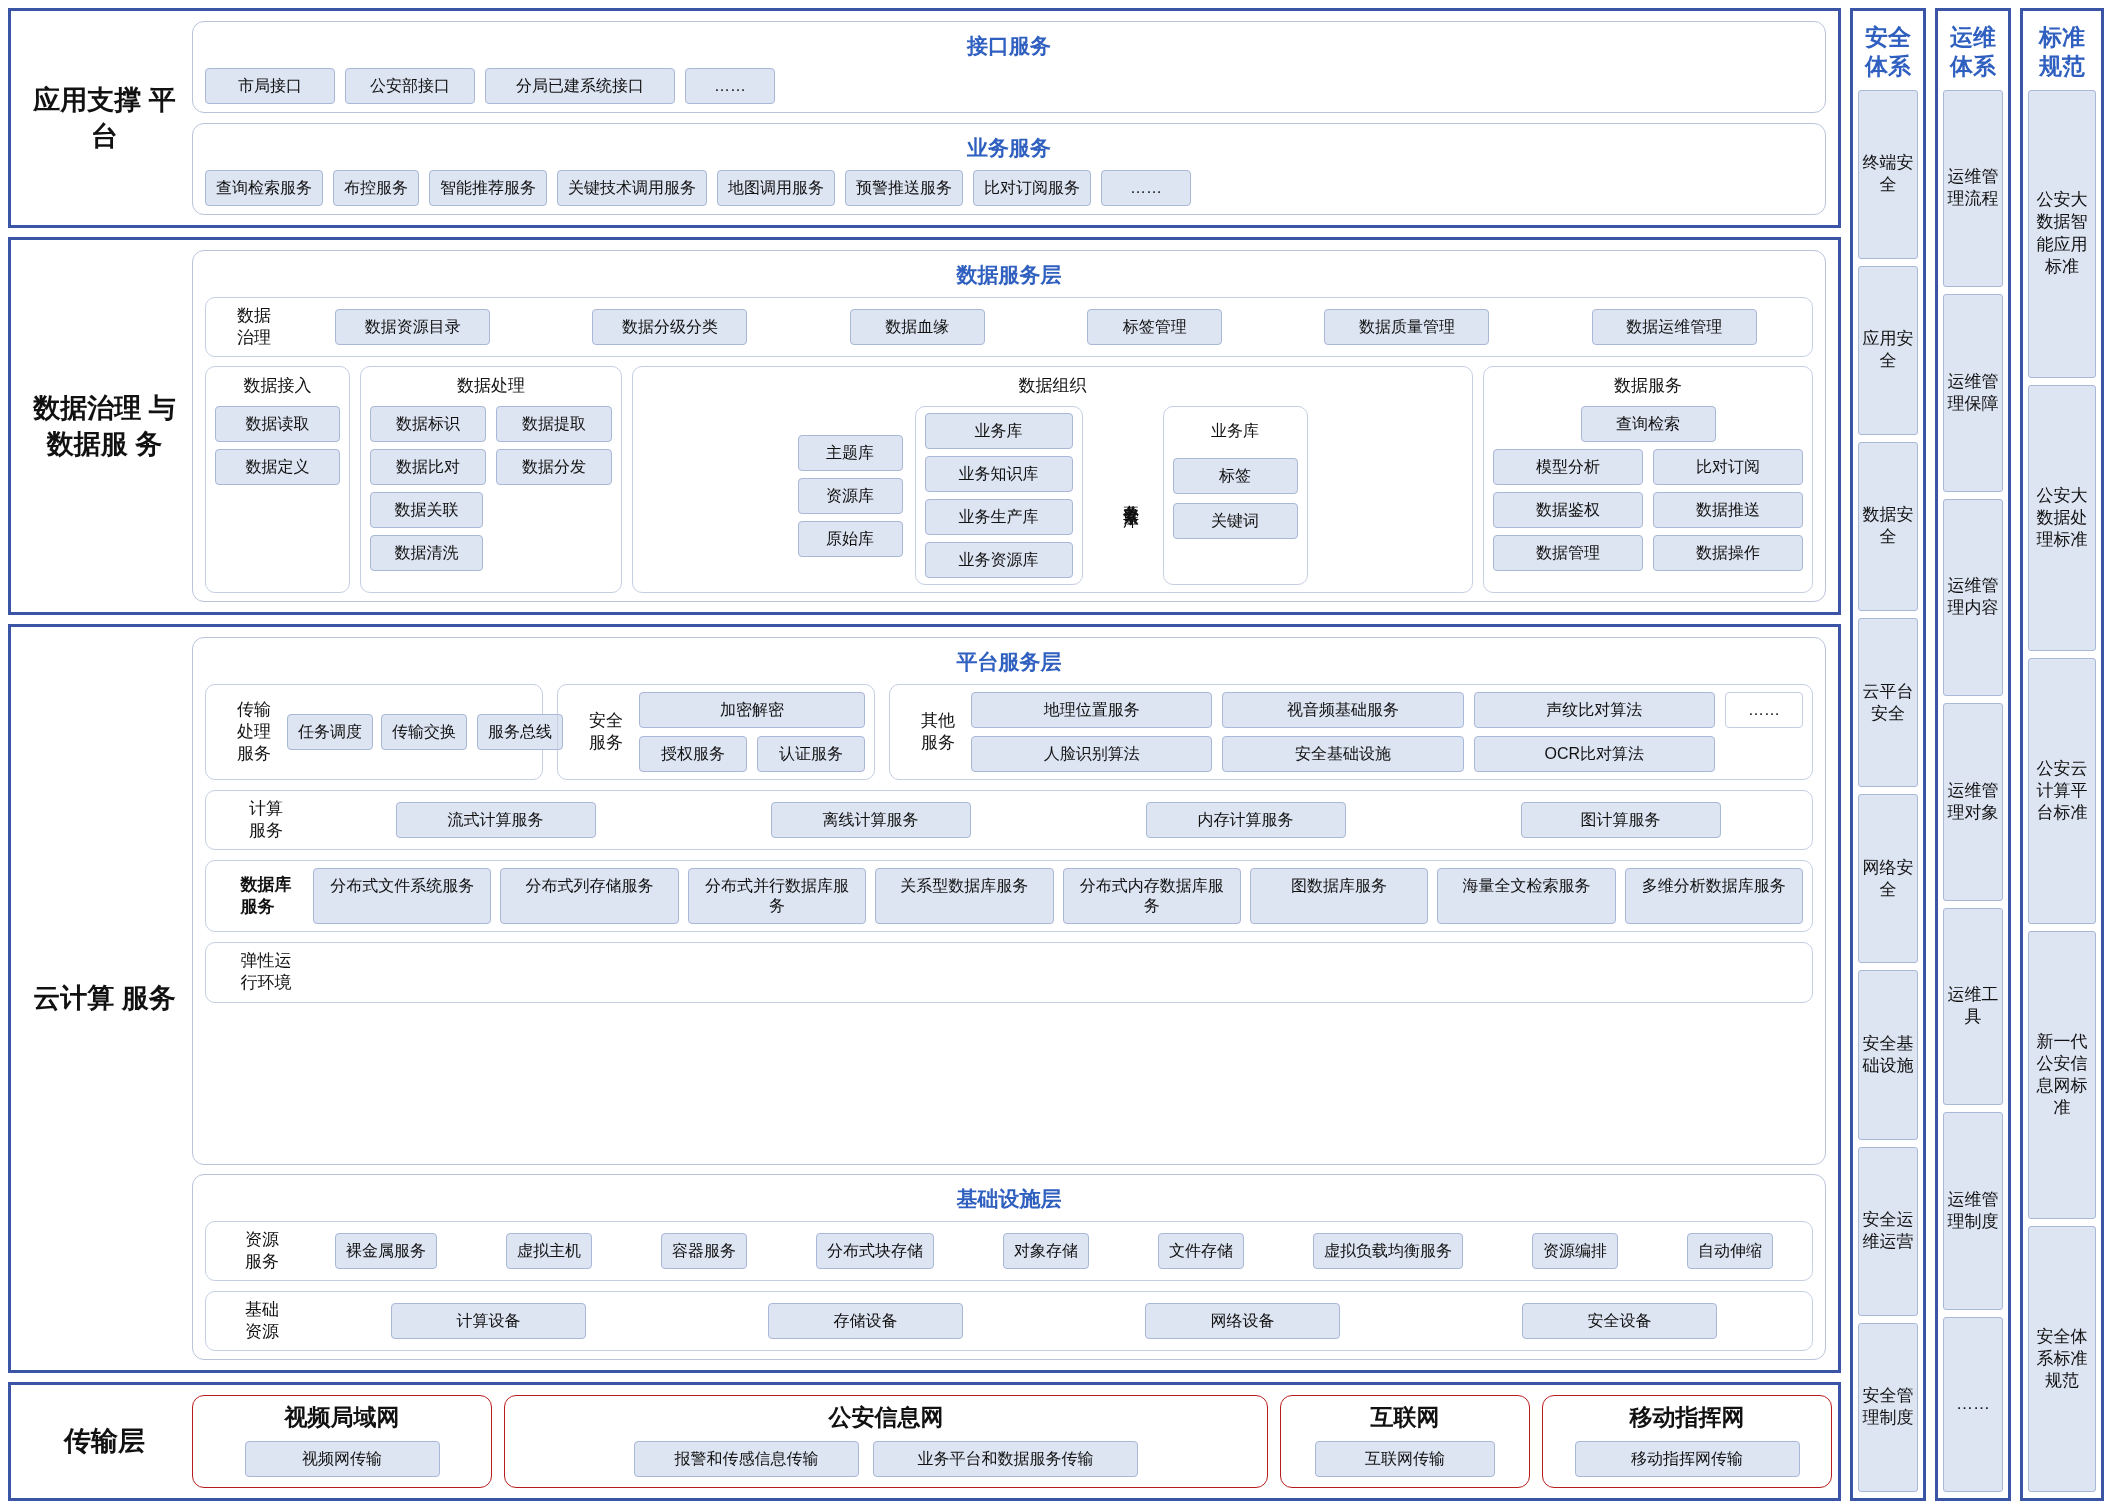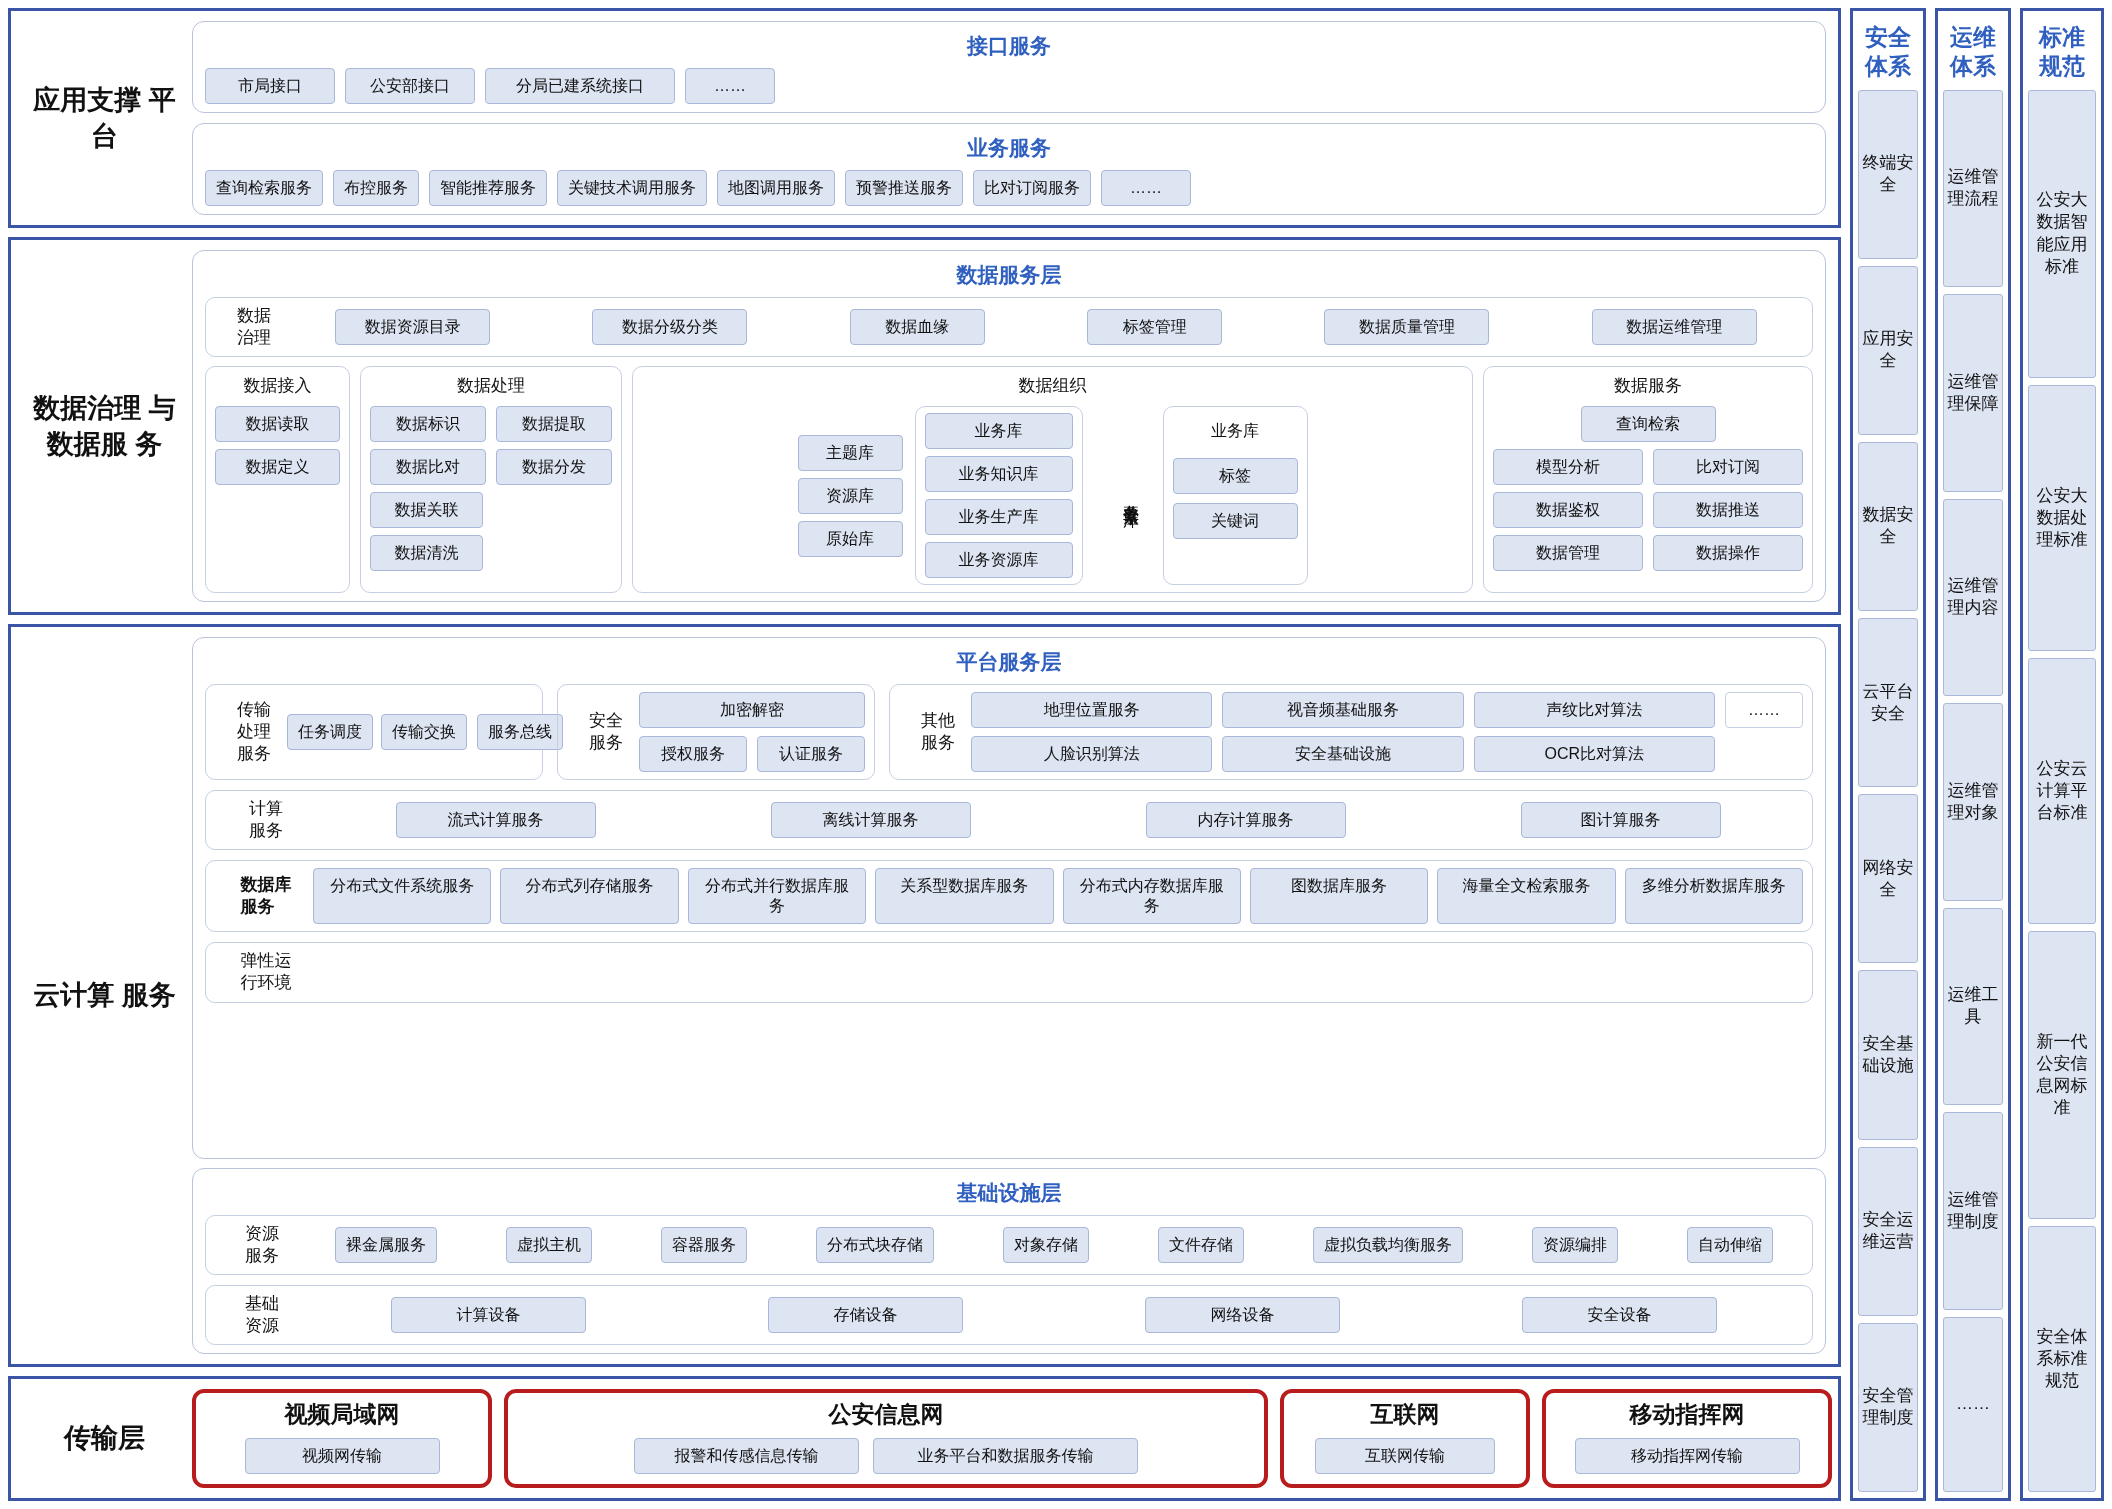--- a/index.html
+++ b/index.html
@@ -152,21 +152,21 @@
     display: flex;
     align-items: center;
     justify-content: center;
     padding: 4px 2px;
     word-break: break-all;
   }
   
   #transport .band-body { padding-right: 0; }
   .tgroups { display: flex; gap: 12px; align-items: stretch; }
   .tgroup {
-    border: 4px solid #b91c1c;
+    border: 1px solid #b91c1c;
     border-radius: 12px;
     padding: 6px 12px 10px;
     display: flex;
     flex-direction: column;
     gap: 8px;
   }
   .tgroup-title {
     text-align: center;
     font-size: 23px;
     font-weight: bold;

